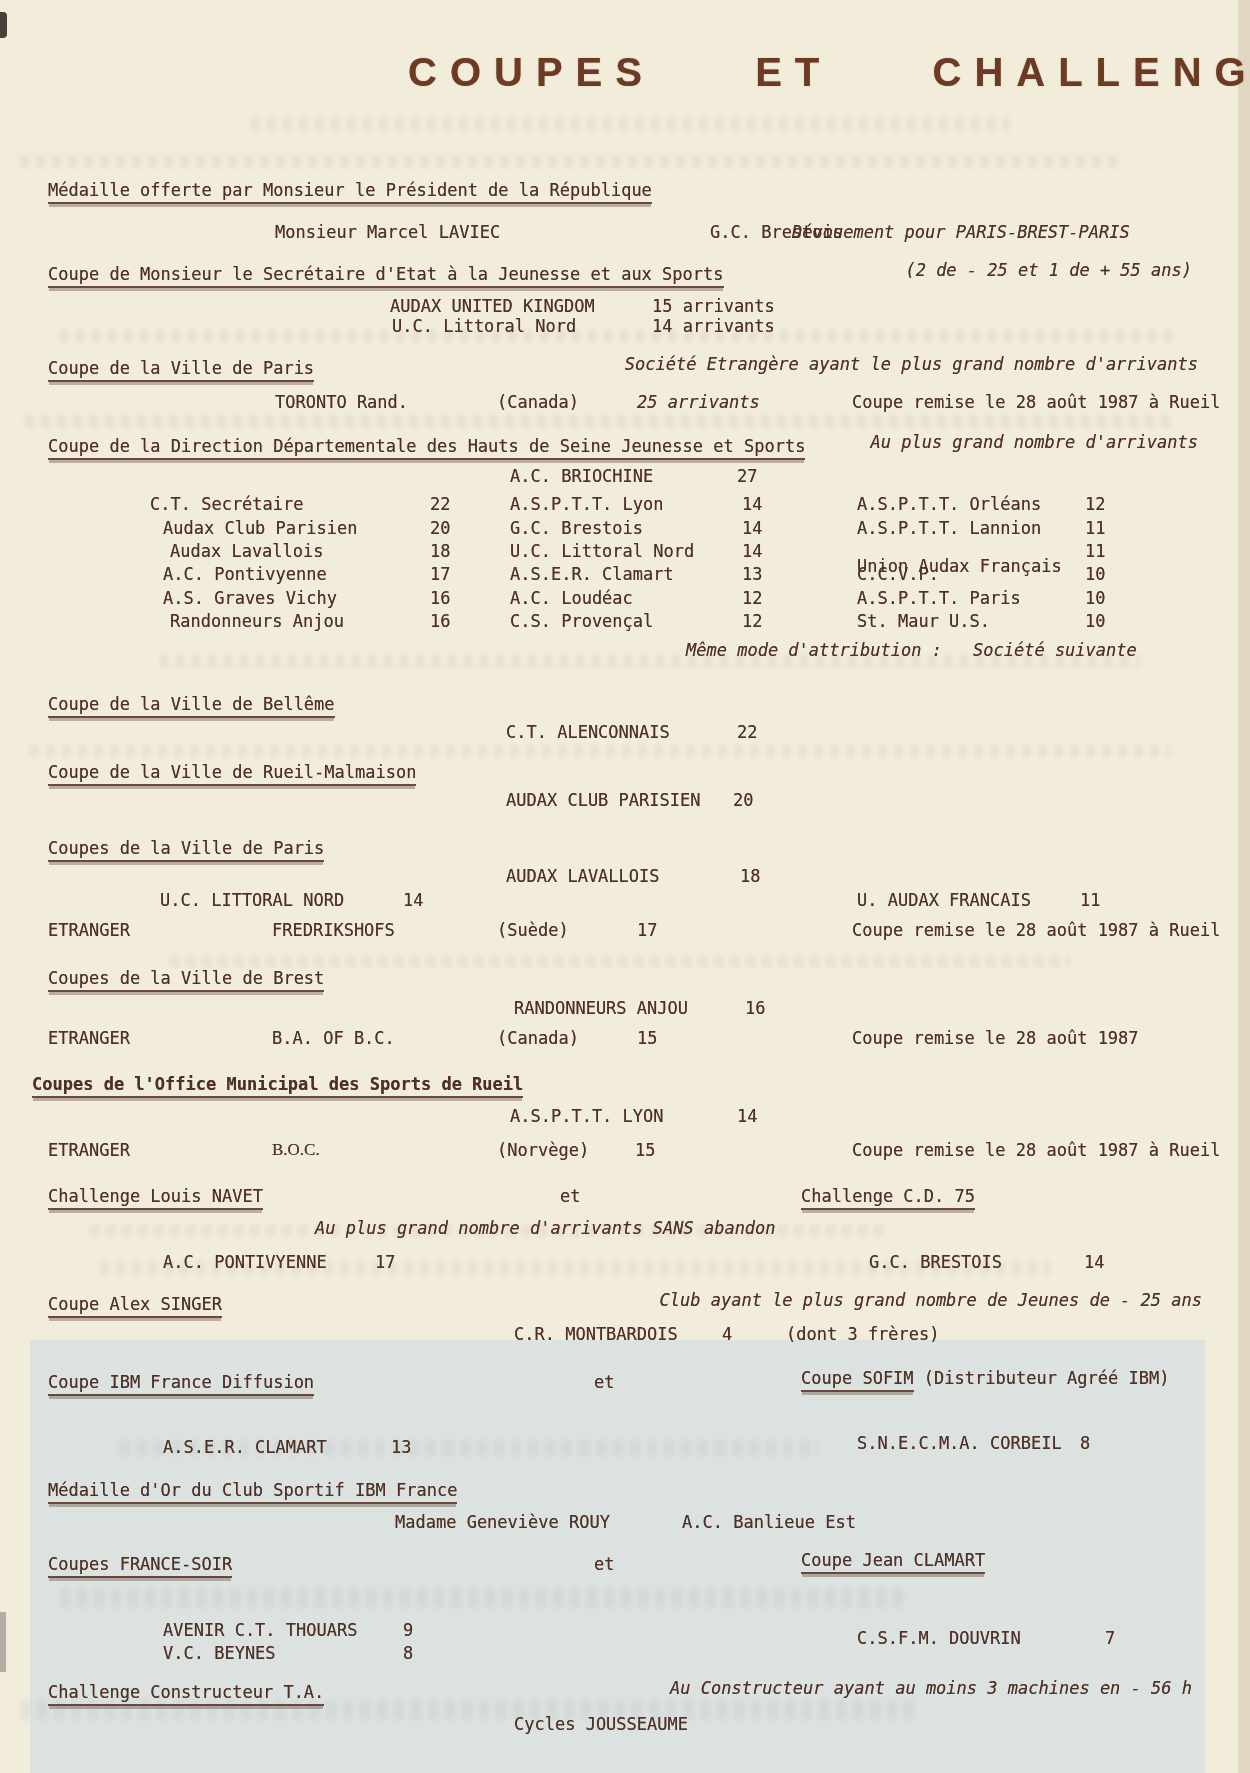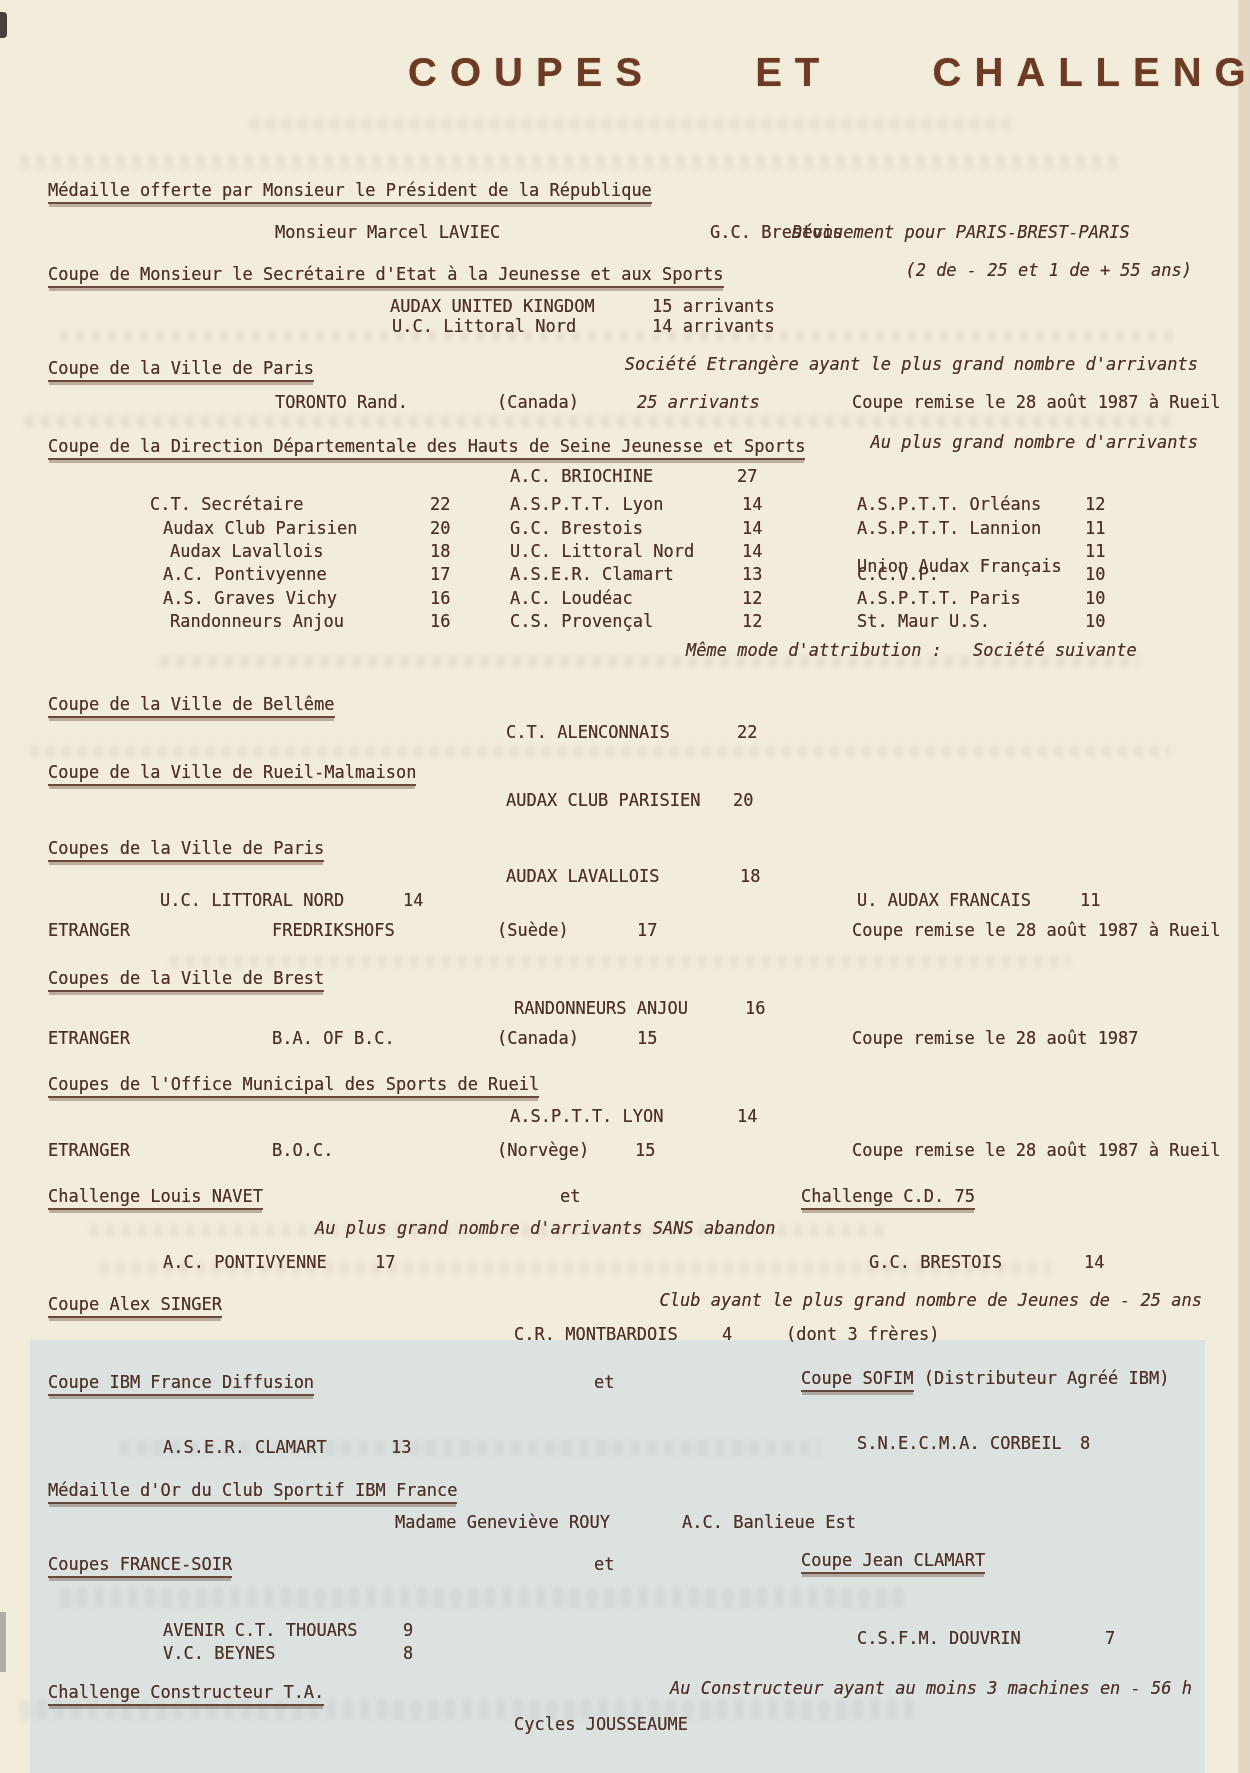--- a/index.html
+++ b/index.html
@@ -143,25 +143,25 @@
 
   <div class="t" style="left:48px;top:968px;"><span class="u">Coupes de la Ville de Brest</span></div>
   <div class="t" style="left:514px;top:998px;">RANDONNEURS ANJOU</div>
   <div class="t" style="left:745px;top:998px;">16</div>
   <div class="t" style="left:48px;top:1028px;">ETRANGER</div>
   <div class="t" style="left:272px;top:1028px;">B.A. OF B.C.</div>
   <div class="t" style="left:497px;top:1028px;">(Canada)</div>
   <div class="t" style="left:637px;top:1028px;">15</div>
   <div class="t" style="left:852px;top:1028px;">Coupe remise le 28 août 1987</div>
 
-  <div class="t" style="left:48px;top:1074px;"><span class="u">Coupes de l'Office Municipal des Sports de Rueil</span></div>
+  <div class="t" style="left:32px;top:1074px;font-weight:bold;"><span class="u">Coupes de l'Office Municipal des Sports de Rueil</span></div>
   <div class="t" style="left:510px;top:1106px;">A.S.P.T.T. LYON</div>
   <div class="t" style="left:737px;top:1106px;">14</div>
   <div class="t" style="left:48px;top:1140px;">ETRANGER</div>
-  <div class="t" style="left:272px;top:1140px;">B.O.C.</div>
+  <div class="t" style="left:272px;top:1140px;font-family:Liberation Serif, serif;">B.O.C.</div>
   <div class="t" style="left:497px;top:1140px;">(Norvège)</div>
   <div class="t" style="left:635px;top:1140px;">15</div>
   <div class="t" style="left:852px;top:1140px;">Coupe remise le 28 août 1987 à Rueil</div>
 
   <div class="t" style="left:48px;top:1186px;"><span class="u">Challenge Louis NAVET</span></div>
   <div class="t" style="left:560px;top:1186px;">et</div>
   <div class="t" style="left:801px;top:1186px;"><span class="u">Challenge C.D. 75</span></div>
   <div class="t it" style="left:315px;top:1218px;">Au plus grand nombre d'arrivants SANS abandon</div>
   <div class="t" style="left:163px;top:1252px;">A.C. PONTIVYENNE</div>
   <div class="t" style="left:375px;top:1252px;">17</div>

